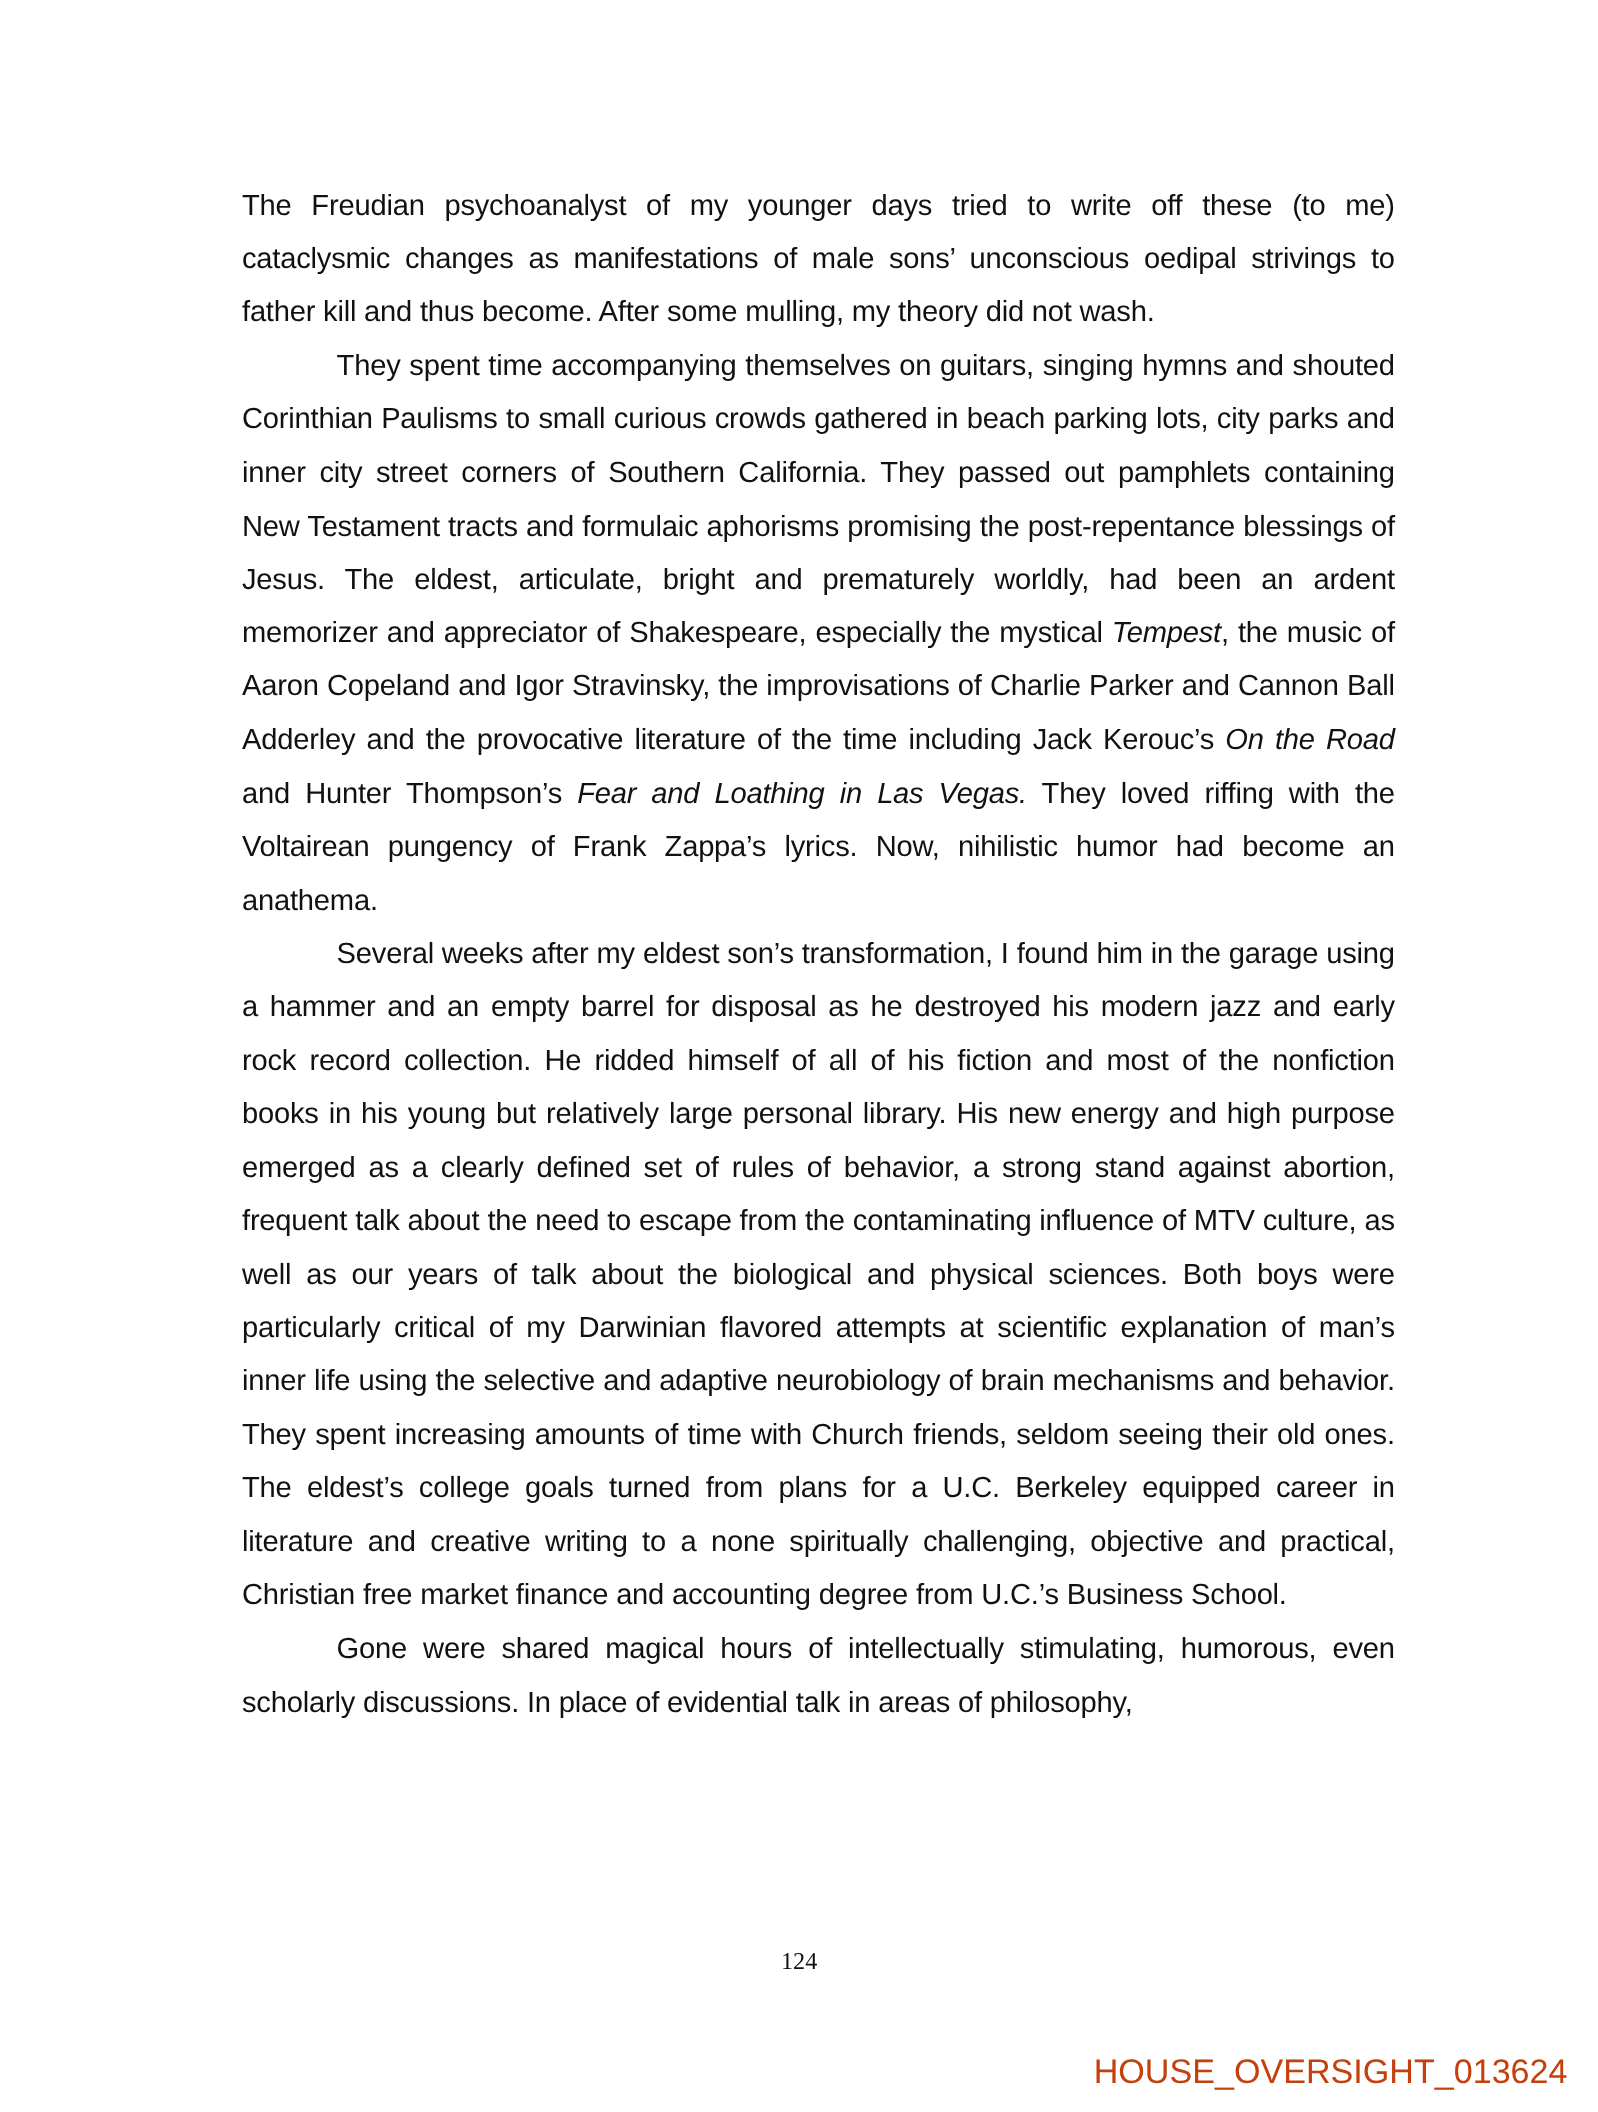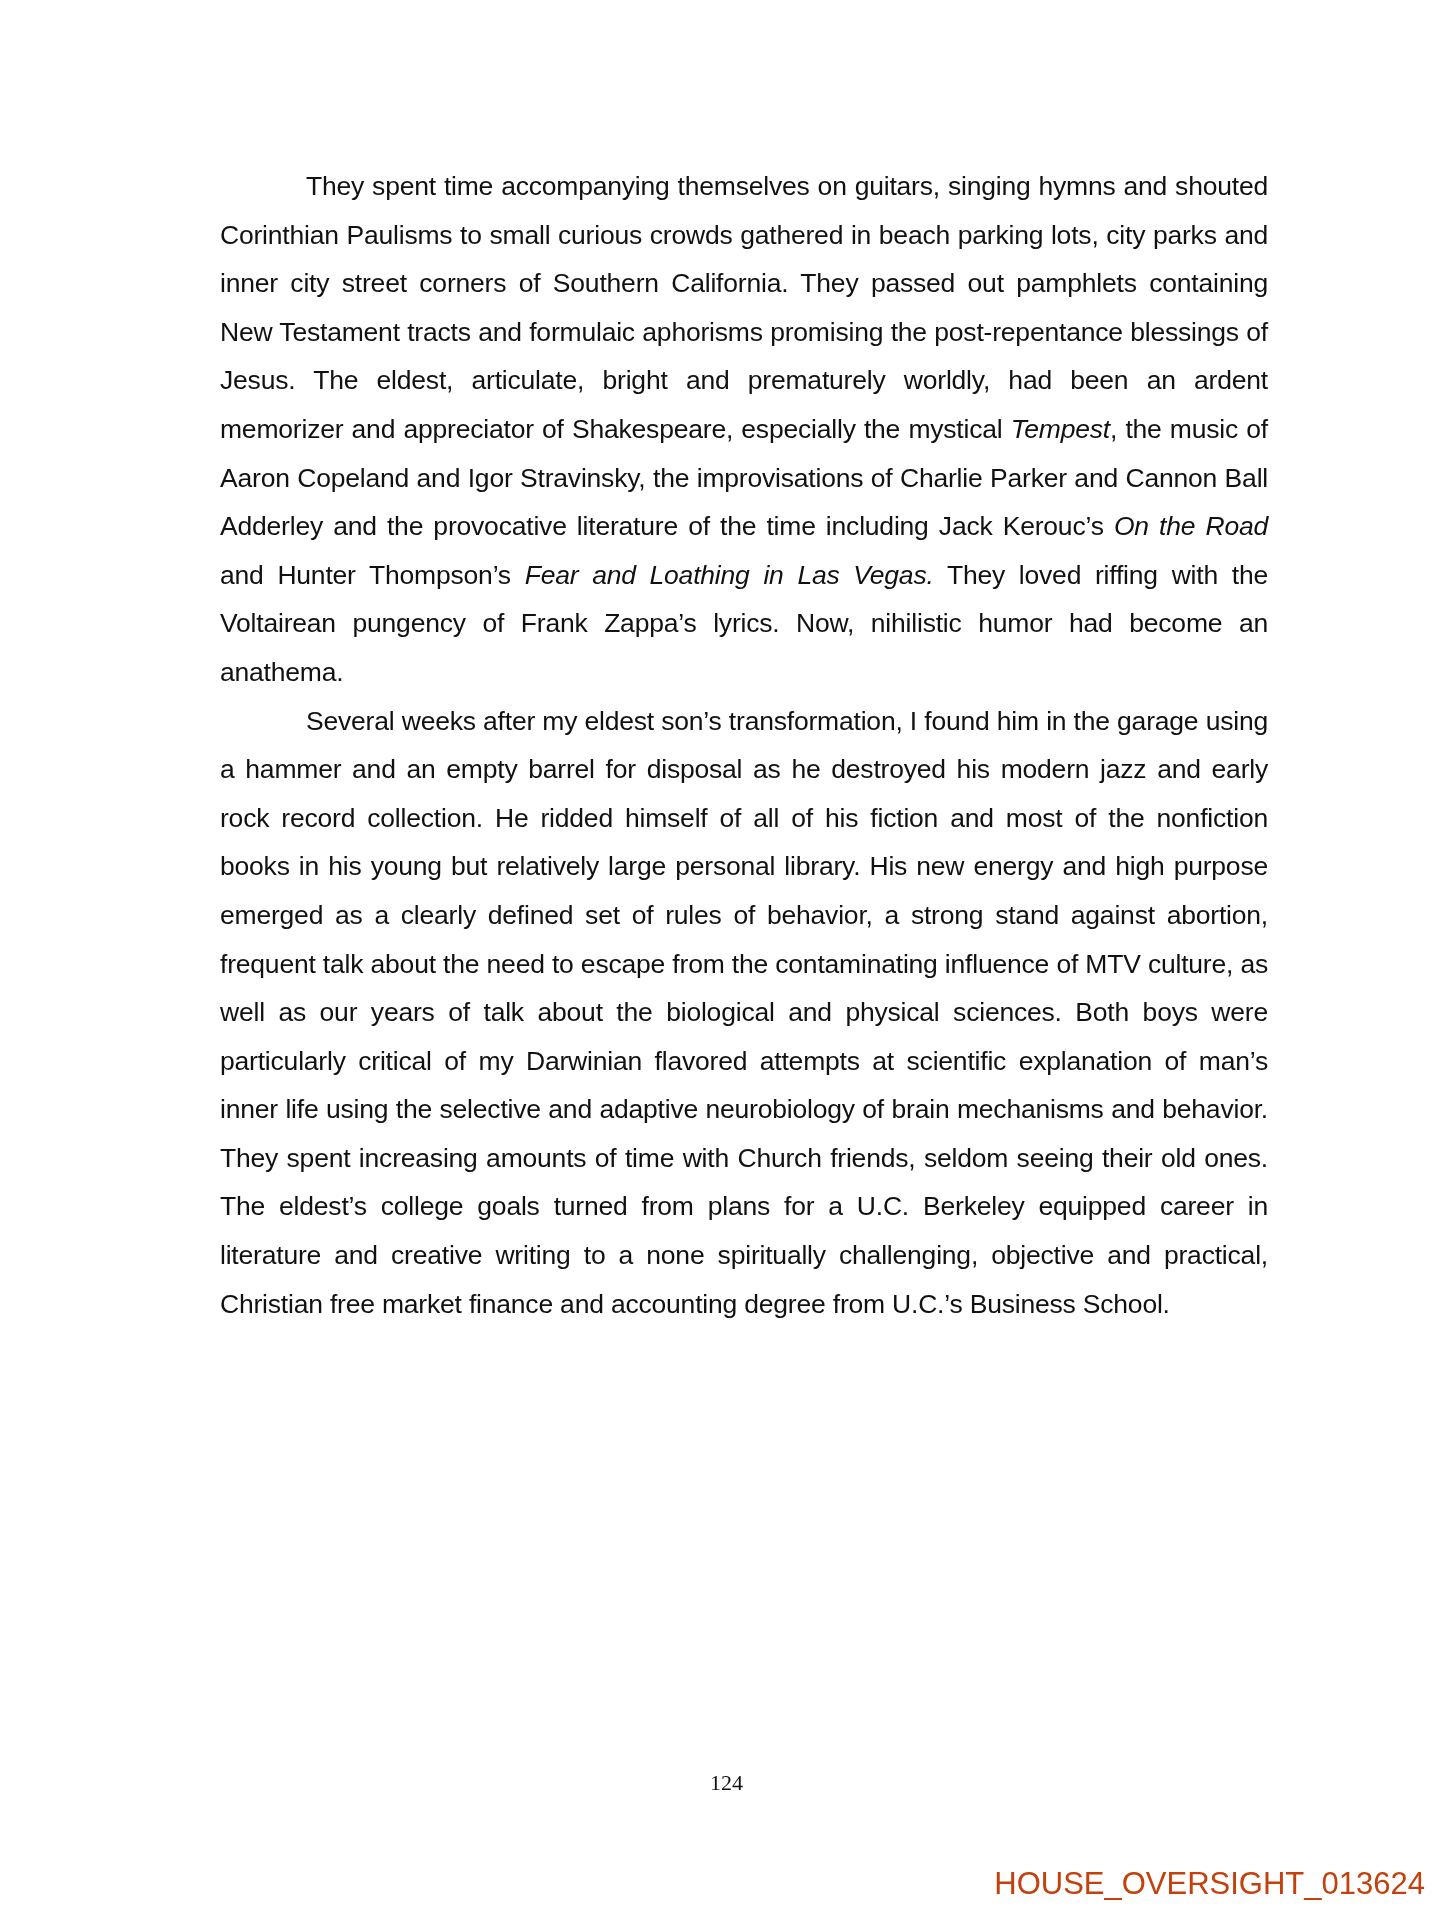--- a/index.html
+++ b/index.html
@@ -36,23 +36,29 @@
     font-size: 31px;
     color: #c2410c;
     letter-spacing: 0px;
   }
 </style>
 </head>
 <body>
 
 <div class="page">
   <div class="body-text">
+    <p>
+      <span>The Freudian psychoanalyst of my younger days tried to write off these (to me) cataclysmic changes as manifestations of male sons’ unconscious oedipal strivings to father kill and thus become. After some mulling, my theory did not wash.</span>
+    </p>
     <p class="indent">
       <span>They spent time accompanying themselves on guitars, singing hymns and shouted Corinthian Paulisms to small curious crowds gathered in beach parking lots, city parks and inner city street corners of Southern California. They passed out pamphlets containing New Testament tracts and formulaic aphorisms promising the post-repentance blessings of Jesus. The eldest, articulate, bright and prematurely worldly, had been an ardent memorizer and appreciator of Shakespeare, especially the mystical </span><i>Tempest</i><span>, the music of Aaron Copeland and Igor Stravinsky, the improvisations of Charlie Parker and Cannon Ball Adderley and the provocative literature of the time including Jack Kerouc’s </span><i>On the Road</i><span> and Hunter Thompson’s </span><i>Fear and Loathing in Las Vegas.</i><span> They loved riffing with the Voltairean pungency of Frank Zappa’s lyrics. Now, nihilistic humor had become an anathema.</span>
     </p>
     <p class="indent">
       <span>Several weeks after my eldest son’s transformation, I found him in the garage using a hammer and an empty barrel for disposal as he destroyed his modern jazz and early rock record collection. He ridded himself of all of his fiction and most of the nonfiction books in his young but relatively large personal library. His new energy and high purpose emerged as a clearly defined set of rules of behavior, a strong stand against abortion, frequent talk about the need to escape from the contaminating influence of MTV culture, as well as our years of talk about the biological and physical sciences. Both boys were particularly critical of my Darwinian flavored attempts at scientific explanation of man’s inner life using the selective and adaptive neurobiology of brain mechanisms and behavior. They spent increasing amounts of time with Church friends, seldom seeing their old ones. The eldest’s college goals turned from plans for a U.C. Berkeley equipped career in literature and creative writing to a none spiritually challenging, objective and practical, Christian free market finance and accounting degree from U.C.’s Business School.</span>
+    </p>
+    <p class="indent">
+      <span>Gone were shared magical hours of intellectually stimulating, humorous, even scholarly discussions. In place of evidential talk in areas of philosophy,</span>
     </p>
   </div>
 
   <div class="page-number">124</div>
   <div class="bates">HOUSE_OVERSIGHT_013624</div>
 </div>
 
 </body></html>

